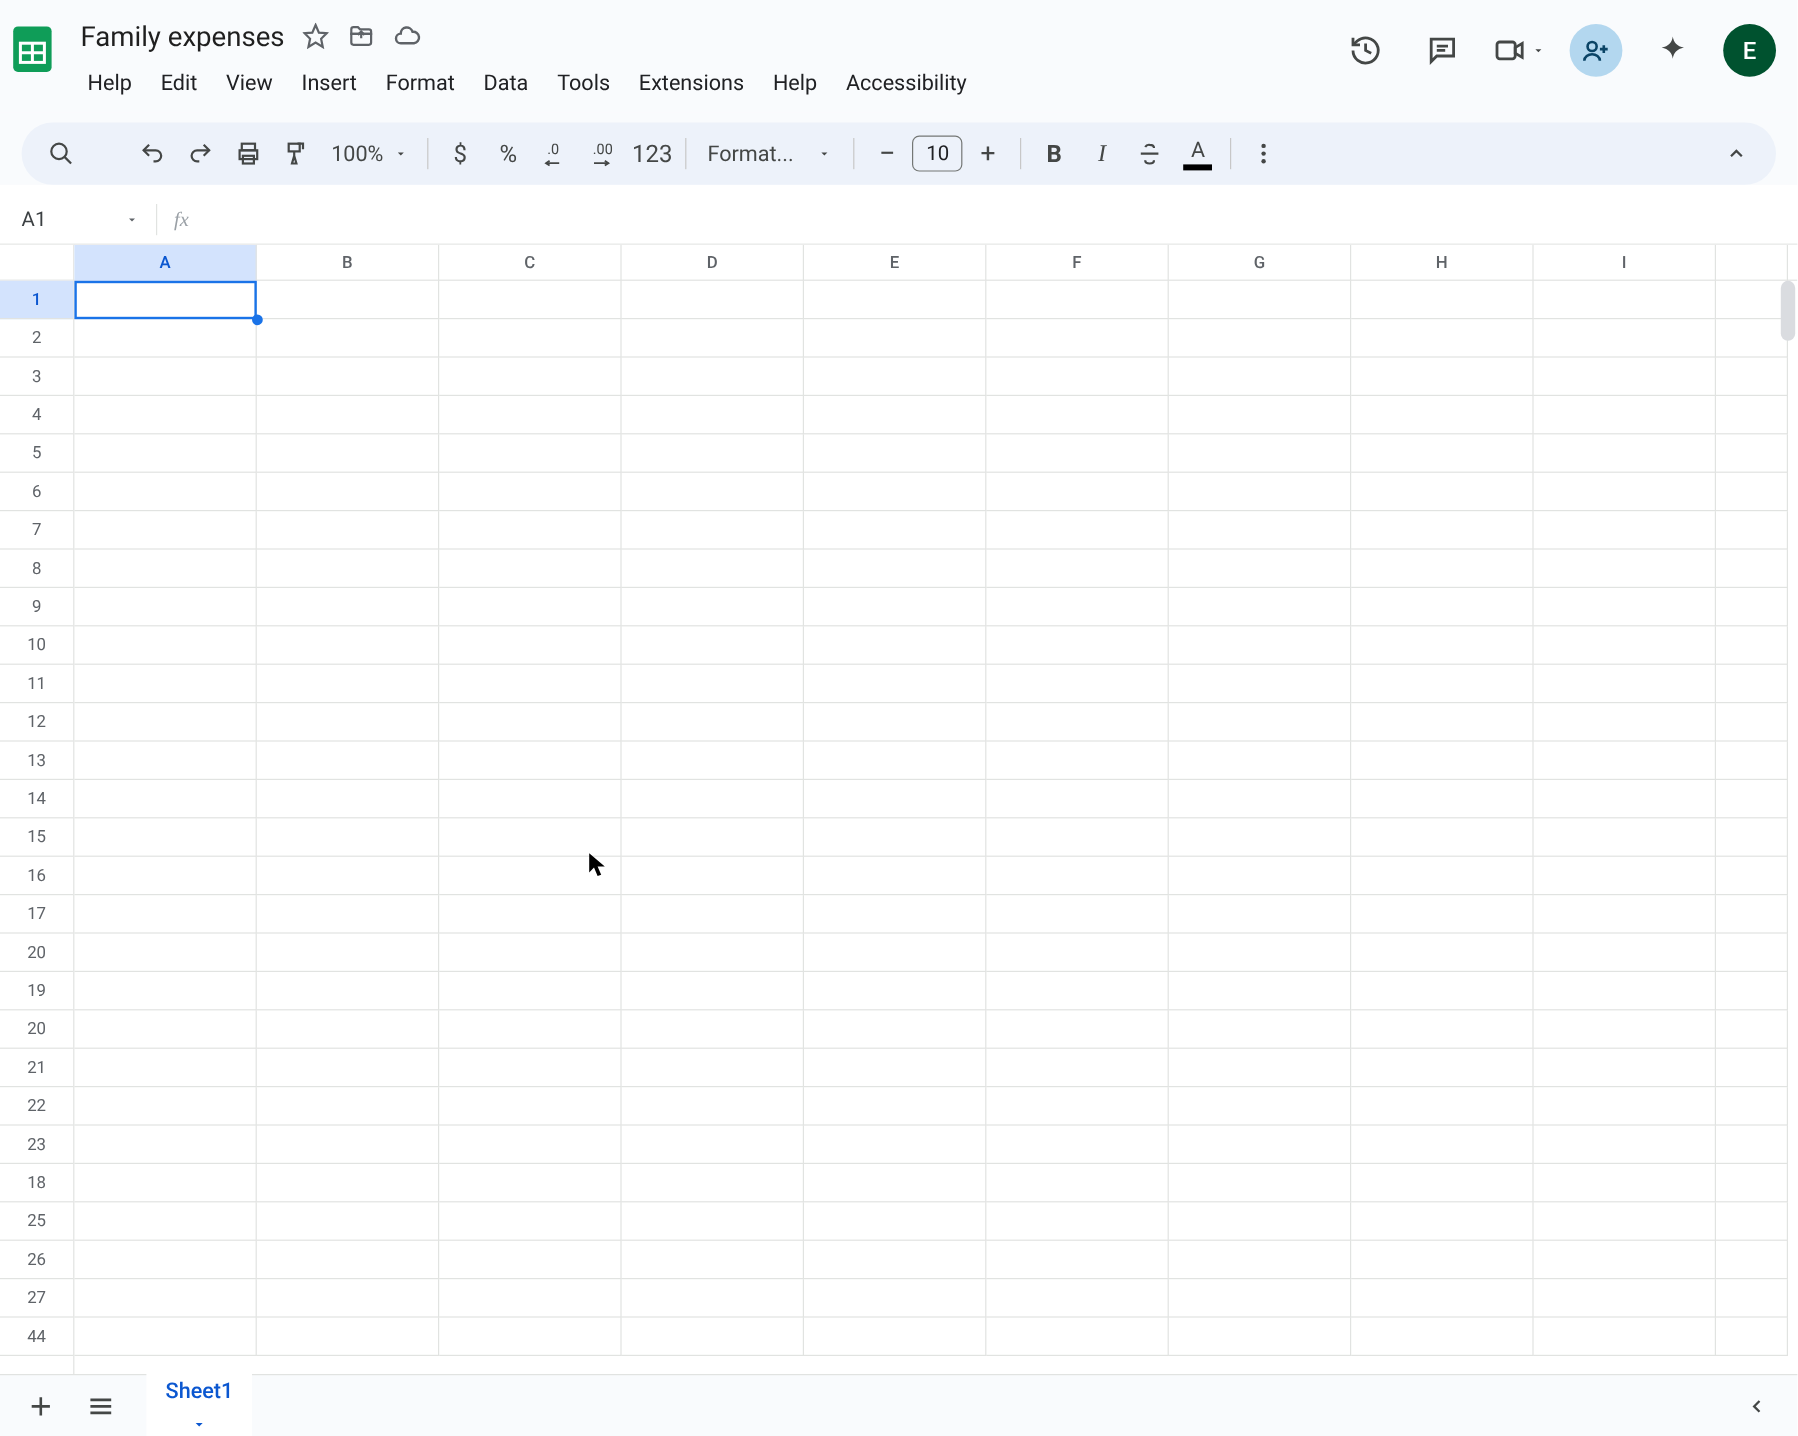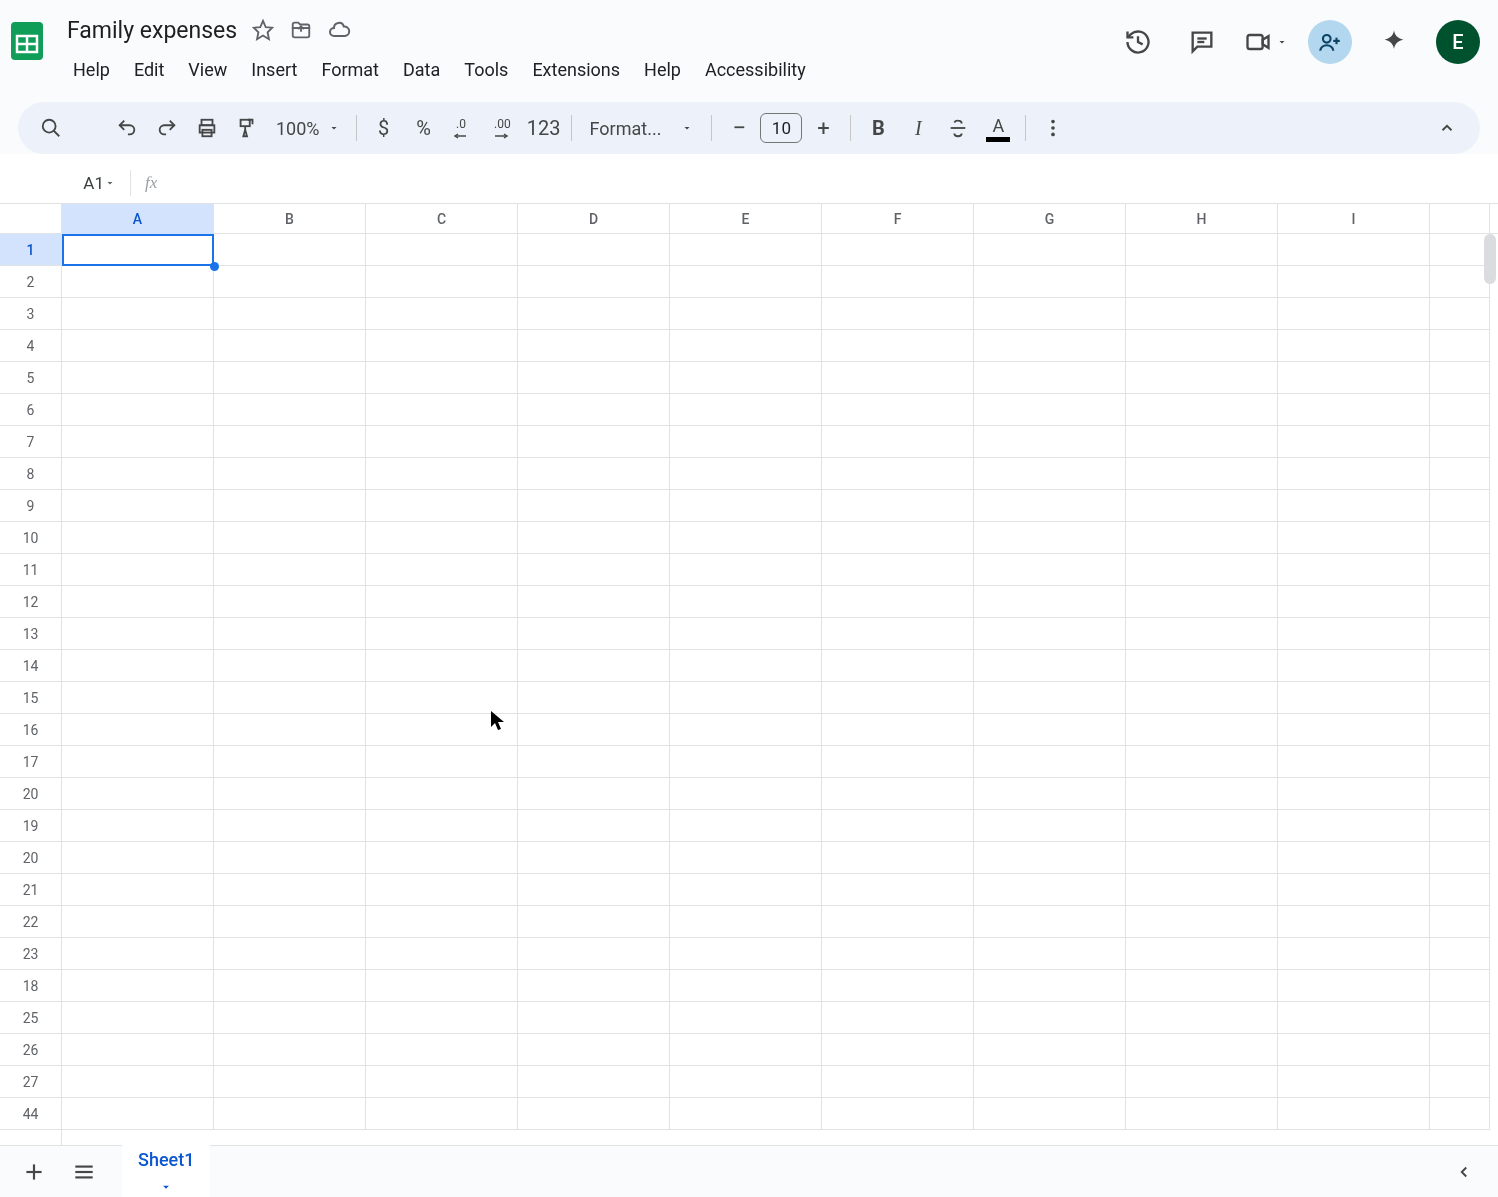--- a/index.html
+++ b/index.html
@@ -184,21 +184,21 @@
   align-items: center;
   height: 42px;
   border-bottom: 1px solid #e1e3e1;
   background: #fff;
   margin-top: 8px;
 }
 .name-box {
   width: 130px;
   display: flex;
   align-items: center;
-  justify-content: flex-end;
+  justify-content: space-between;
   padding: 0 14px 0 18px;
   font-size: 17px;
   color: #3c4043;
 }
 .name-box-divider {
   width: 1px;
   height: 26px;
   background: #e1e3e1;
 }
 .fx-label {

